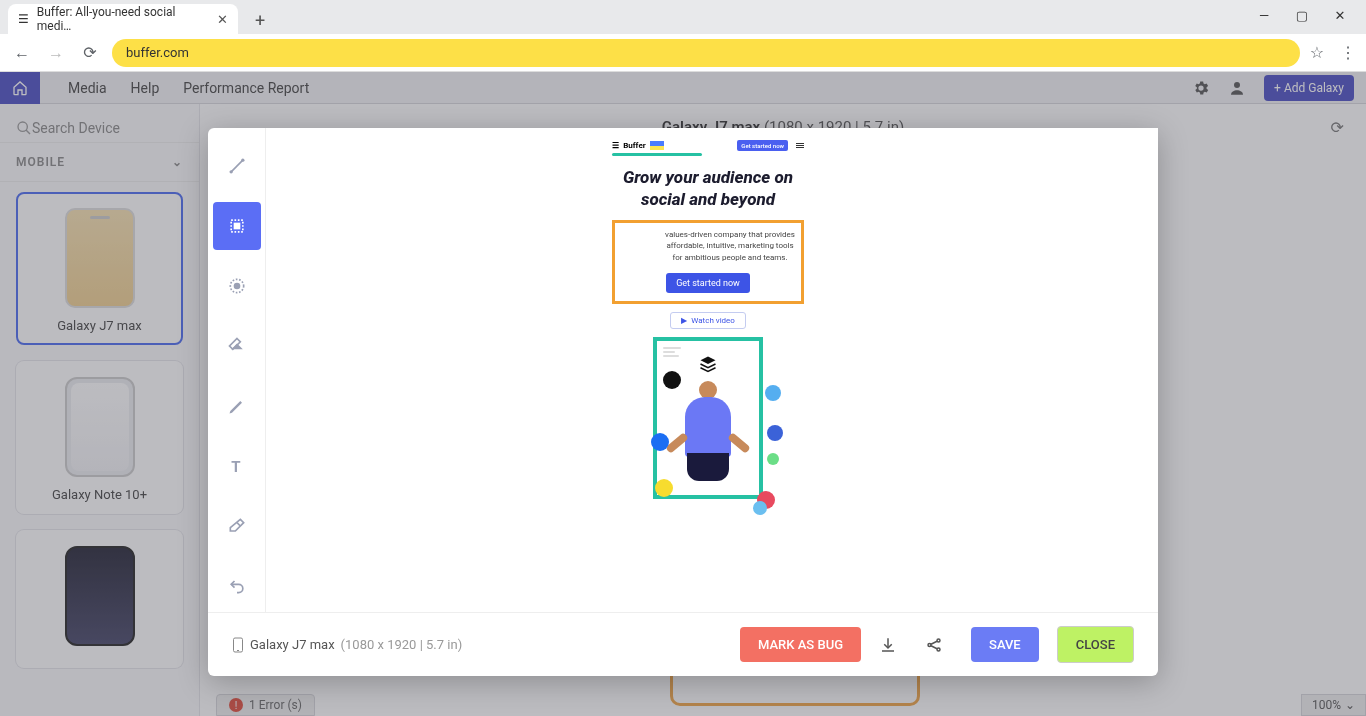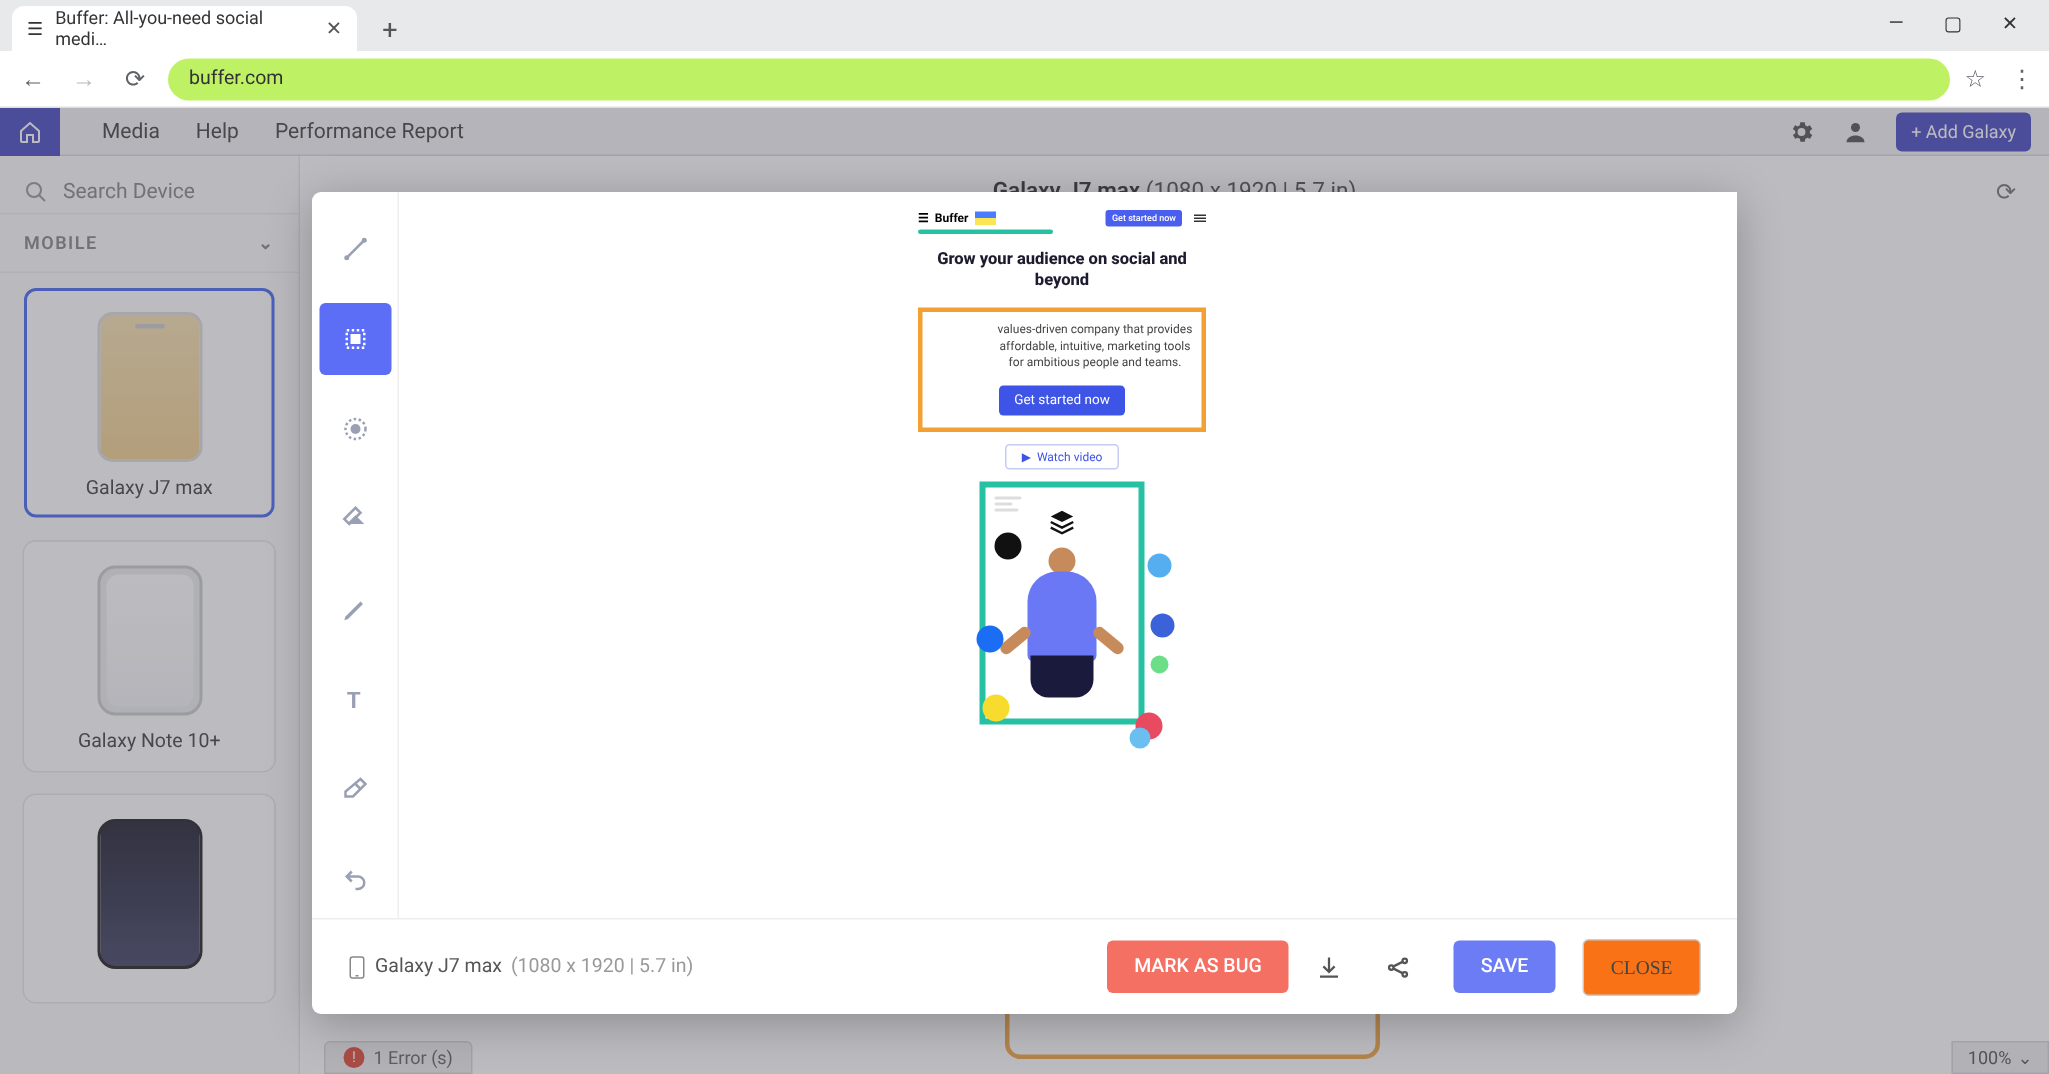--- a/index.html
+++ b/index.html
@@ -10,36 +10,36 @@
   .tab { background: #fff; height: 30px; width: 230px; border-radius: 8px 8px 0 0; display: flex; align-items: center; padding: 0 10px; gap: 8px; font-size: 12px; color: #333; }
   .tab span.fav { font-size: 12px; }
   .tab .close { margin-left: auto; font-size: 13px; color: #555; }
   .new-tab { width: 28px; height: 28px; display: flex; align-items: center; justify-content: center; color: #555; font-size: 18px; margin-left: 8px; }
   .win-controls { position: absolute; right: 0; top: 0; display: flex; gap: 18px; padding: 8px 16px; color: #333; font-size: 13px; }
   .win-controls span { width: 20px; text-align: center; }
 
   .addr-bar { height: 38px; background: #fff; border-bottom: 1px solid #ddd; display: flex; align-items: center; padding: 0 10px; gap: 10px; }
   .nav-btn { width: 24px; height: 24px; display: flex; align-items: center; justify-content: center; color: #5f6368; font-size: 16px; }
   .nav-btn.dis { color: #bbb; }
-  .url-box { flex: 1; height: 28px; background: #bef264; border-radius: 14px; display: flex; align-items: center; padding: 0 14px; font-size: 13px; color: #333; }
+  .url-box { flex: 1; height: 28px; background: #fde047; border-radius: 14px; display: flex; align-items: center; padding: 0 14px; font-size: 13px; color: #333; }
   .url-star { color: #5f6368; margin-right: 6px; }
   .url-more { color: #5f6368; font-size: 16px; }
 
   
   .app-header { height: 32px; background: #f3f3f5; border-bottom: 1px solid #d7d7dc; display: flex; align-items: center; padding-right: 12px; gap: 18px; }
   .home-box { width: 40px; height: 32px; background: #4a4cc4; display: flex; align-items: center; justify-content: center; color: #fff; }
   .app-nav { display: flex; gap: 24px; font-size: 14px; color: #444; padding-left: 10px; }
   .app-header .spacer { flex: 1; }
   .hdr-icon { color: #555; font-size: 18px; }
   .add-dev-btn { background: #4a4cc4; color: #fff; font-size: 12px; padding: 6px 10px; border-radius: 4px; }
 
   
   .main { display: flex; height: calc(716px - 34px - 38px - 32px); position: relative; }
   .sidebar { width: 200px; background: #fbfbfc; border-right: 1px solid #e5e5ea; padding: 10px 0; }
-  .search-row { display: flex; align-items: center; gap: 10px; padding: 6px 16px; color: #888; font-size: 14px; }
+  .search-row { display: flex; align-items: center; padding: 6px 16px; color: #888; font-size: 14px; }
   .side-section { display: flex; align-items: center; justify-content: space-between; padding: 12px 16px; font-size: 12px; letter-spacing: 1px; color: #888; font-weight: 600; border-top: 1px solid #eee; border-bottom: 1px solid #eee; }
   .side-section.no-top { border-top: none; }
   .side-section + .side-section { border-top: none; flex-direction: column; }
   .device-list { padding: 10px 16px; display: flex; flex-direction: column; gap: 16px; }
   .device-card { border: 2px solid transparent; border-radius: 8px; background: #fff; box-shadow: 0 0 0 1px #e5e5ea; padding: 14px 10px 10px; text-align: center; font-size: 13px; color: #444; }
   .device-card.selected { border-color: #4a6af0; box-shadow: none; }
   .phone-thumb { width: 70px; height: 100px; margin: 0 auto 10px; border-radius: 10px; position: relative; }
   .phone-j7 { background: linear-gradient(180deg,#f7e1b1,#f0cf8f); border: 2px solid #ddd; }
   .phone-j7::before { content:""; position:absolute; top:6px; left:50%; transform:translateX(-50%); width:20px; height:3px; background:#ccc; border-radius:2px;}
   .phone-note { background: #ecedf1; border: 2px solid #ccc; border-radius: 12px; }
@@ -68,21 +68,21 @@
   .canvas { flex: 1; position: relative; background: #fff; }
 
   
   .preview { position: absolute; left: 346px; top: 8px; width: 192px; }
   .pv-head { display: flex; align-items: center; gap: 4px; font-size: 8px; font-weight: 700; padding: 4px 0;}
   .pv-head .flag { width: 14px; height: 9px; background: linear-gradient(180deg,#4a7cff 50%,#fce552 50%);}
   .pv-head .cta { margin-left: auto; background: #4a5ff0; color:#fff; padding: 2px 4px; border-radius: 2px; font-size: 6px; font-weight:500;}
   .pv-head .burger { display:flex; flex-direction:column; gap:1px; margin-left:4px;}
   .pv-head .burger span { width:8px; height:1px; background:#333;}
   .teal-under { height: 3px; width: 90px; background: #26c1a3; border-radius: 2px; margin-top: -2px; margin-bottom: 6px;}
-  .pv-h1 { font-size: 11px; font-weight: 800; text-align: center; color: #1c1c2e; line-height: 1.3; padding: 4px 2px;}
+  .pv-h1 { font-size: 17px; font-weight: 800; text-align: center; color: #1c1c2e; line-height: 1.3; padding: 4px 2px; font-style: italic;}
   .orange-box { border: 3px solid #f2a031; padding: 6px 4px 8px; margin-top: 6px;}
   .pv-sub { font-size: 8px; text-align: center; color: #444; line-height: 1.4; margin-left: 44px; }
   .pv-btn { display:block; margin: 10px auto 0; background:#3d54e6; color:#fff; font-size:9px; padding:5px 10px; border-radius:3px; width: fit-content;}
   .watch { margin: 8px auto 0; border: 1px solid #c4ccf0; color:#3d54e6; font-size:8px; padding: 3px 10px; border-radius: 3px; width: fit-content; display:flex; gap:4px; align-items:center;}
   .teal-frame { border: 4px solid #26c1a3; margin: 8px auto 0; width: 110px; height: 162px; position: relative; overflow: visible; background:#fff;}
   .person { position:absolute; left:50%; top:40px; transform:translateX(-50%);}
   .person .head { width:18px; height:18px; background:#c78a5b; border-radius:50%; margin:0 auto;}
   .person .body { width:46px; height:60px; background:#6b78f5; border-radius: 20px 20px 4px 4px; margin-top:-2px;}
   .person .arm-l,.person .arm-r { width:24px; height:8px; background:#c78a5b; border-radius:4px; position:absolute; top:58px;}
   .person .arm-l { left:-20px; transform:rotate(-40deg);}
@@ -103,21 +103,21 @@
   .lines span { height:2px; background:#ddd; border-radius:1px;}
   .lines span:nth-child(1){width:18px;} .lines span:nth-child(2){width:12px;} .lines span:nth-child(3){width:16px;}
 
   .modal-foot { height: 64px; border-top: 1px solid #eee; display: flex; align-items: center; padding: 0 24px; gap: 18px; }
   .foot-label { font-size: 13px; color: #555; display:flex; align-items:center; gap:6px;}
   .foot-label .dim { color: #999; }
   .foot-spacer { flex: 1; }
   .btn { padding: 10px 18px; border-radius: 4px; font-size: 13px; font-weight: 500; }
   .btn-bug { background: #f37063; color: #fff; }
   .btn-save { background: #6b7cf5; color: #fff; }
-  .btn-close { background: #f97316; color: #444; border: 1px solid #ccc; font-family: Liberation Serif, serif; }
+  .btn-close { background: #bef264; color: #444; border: 1px solid #ccc; }
   .foot-icon { color: #666; font-size: 18px; width: 28px; text-align:center; }
 
   svg { display: block; }
 </style>
 </head>
 <body>
 
 <div class="browser-top">
   <div class="tab">
     <span class="fav">☰</span>

